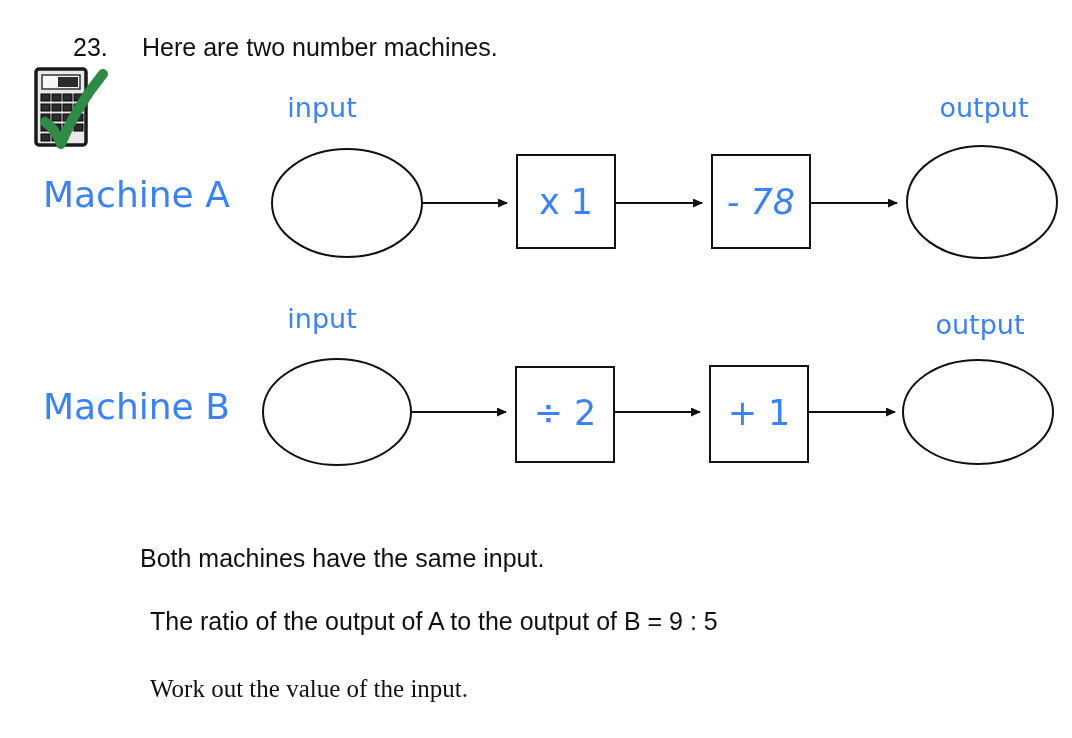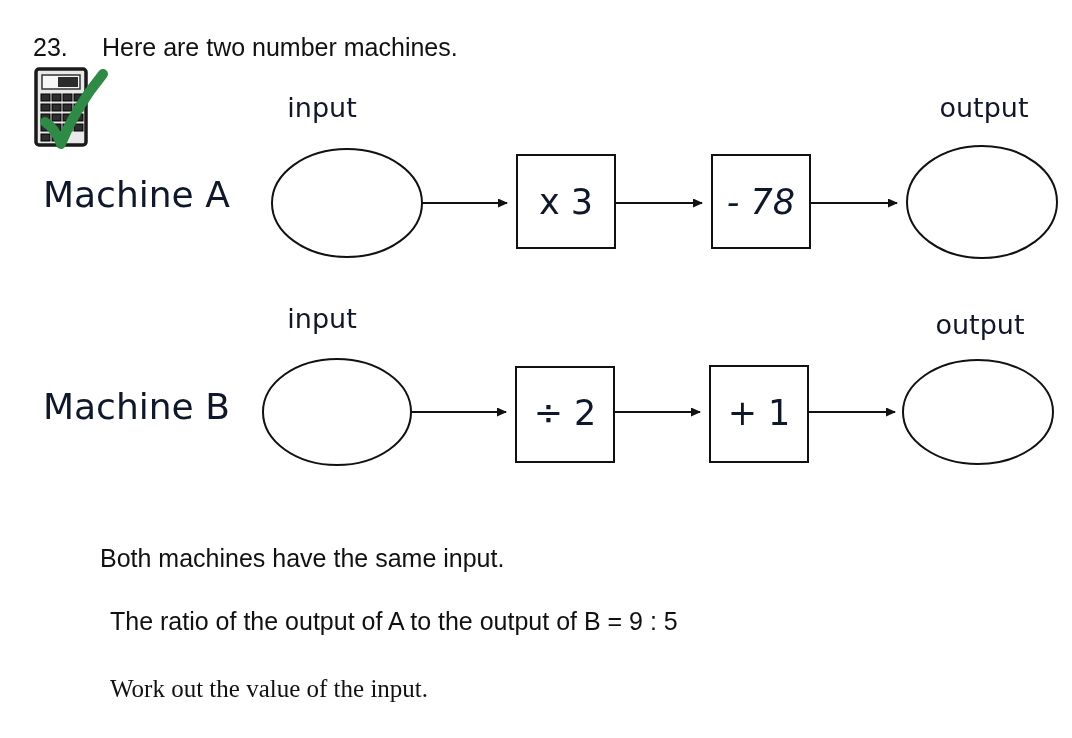--- a/index.html
+++ b/index.html
@@ -17,25 +17,26 @@
     color: #111111;
   }
   .abs { position: absolute; }
 
   .body-text {
     font-family: "Liberation Sans", sans-serif;
     font-size: 25px;
     line-height: 1.15;
     color: #111111;
     white-space: nowrap;
+    margin-left: 40px;
   }
 
   .comic {
     font-family: "DejaVu Sans", sans-serif;
-    color: #0f172a;
+    color: #3b82f6;
     white-space: nowrap;
   }
 
   .machine-label {
     font-size: 36px;
     top: auto;
     margin-top: 6px;
   }
   .io-label {
     font-size: 27px;
@@ -131,21 +132,21 @@
       <line class="flow" x1="614" y1="412" x2="700" y2="412" marker-end="url(#arrow)"></line>
       <rect class="shape" x="710" y="366" width="98" height="96"></rect>
       <line class="flow" x1="808" y1="412" x2="895" y2="412" marker-end="url(#arrow)"></line>
       <ellipse class="shape" cx="978" cy="412" rx="75" ry="52"></ellipse>
     </g>
   </svg>
 
   <div class="abs comic machine-label" style="left:43px; top:168px;">Machine A</div>
   <div class="abs comic io-label" style="left:322px; top:92px;">input</div>
   <div class="abs comic io-label" style="left:984px; top:92px;">output</div>
-  <div class="abs comic op-label" style="left:566px; top:202px;">x 3</div>
+  <div class="abs comic op-label" style="left:566px; top:202px;">x 1</div>
   <div class="abs comic op-label" style="left:761px; top:202px;font-style:italic;">- 78</div>
 
   <div class="abs comic machine-label" style="left:43px; top:380px;">Machine B</div>
   <div class="abs comic io-label" style="left:322px; top:303px;">input</div>
   <div class="abs comic io-label" style="left:980px; top:309px;">output</div>
   <div class="abs comic op-label" style="left:565px; top:413px;">÷ 2</div>
   <div class="abs comic op-label" style="left:759px; top:413px;">+ 1</div>
 
   <div class="abs body-text" style="left:100px; top:544px;">Both machines have the same input.</div>
   <div class="abs body-text" style="left:110px; top:607px;">The ratio of the output of A to the output of B = 9 : 5</div>

